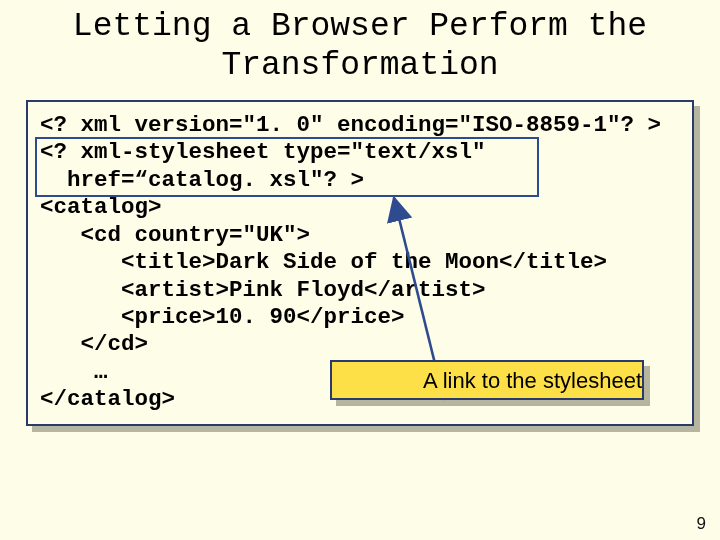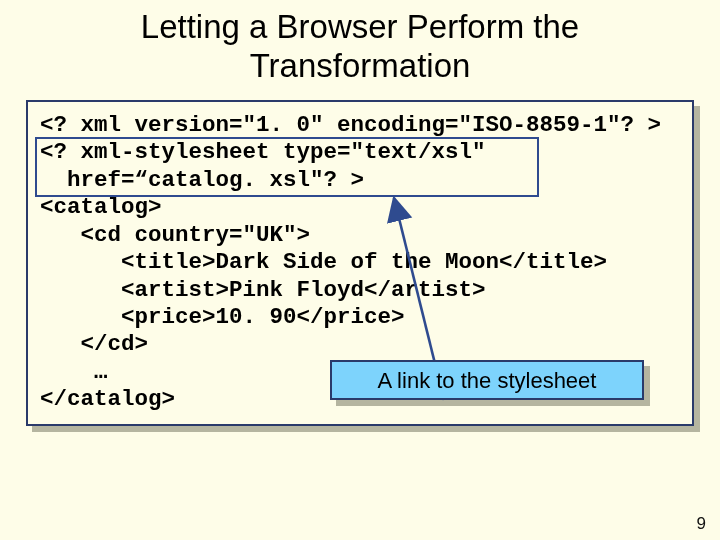--- a/index.html
+++ b/index.html
@@ -12,20 +12,21 @@
     overflow: hidden;
     position: relative;
   }
   .title {
     text-align: center;
     font-size: 33px;
     font-weight: 400;
     margin: 8px 40px 14px 40px;
     line-height: 1.18;
     color: #000;
+    font-family: Liberation Mono, monospace;
   }
   .codewrap {
     position: relative;
     margin: 0 26px 0 26px;
   }
   .codebox-shadow {
     position: absolute;
     top: 6px;
     left: 6px;
     right: -6px;
@@ -54,27 +55,27 @@
     height: 40px;
     background: #b5b5a0;
     z-index: 2;
   }
   .callout {
     position: absolute;
     right: 50px;
     bottom: 26px;
     width: 314px;
     height: 40px;
-    background: #7dd3fc;
+    background: #fde047;
     border: 2.5px solid #2a3a6a;
     font-family: Arial, Helvetica, sans-serif;
     font-weight: 400;
     font-size: 22px;
     line-height: 38px;
-    text-align: center;
+    text-align: right;
     z-index: 3;
     box-sizing: border-box;
   }
   .highlight-box {
     position: absolute;
     border: 2.5px solid #2f4b8f;
     z-index: 2;
     pointer-events: none;
   }
   .pagenum {

